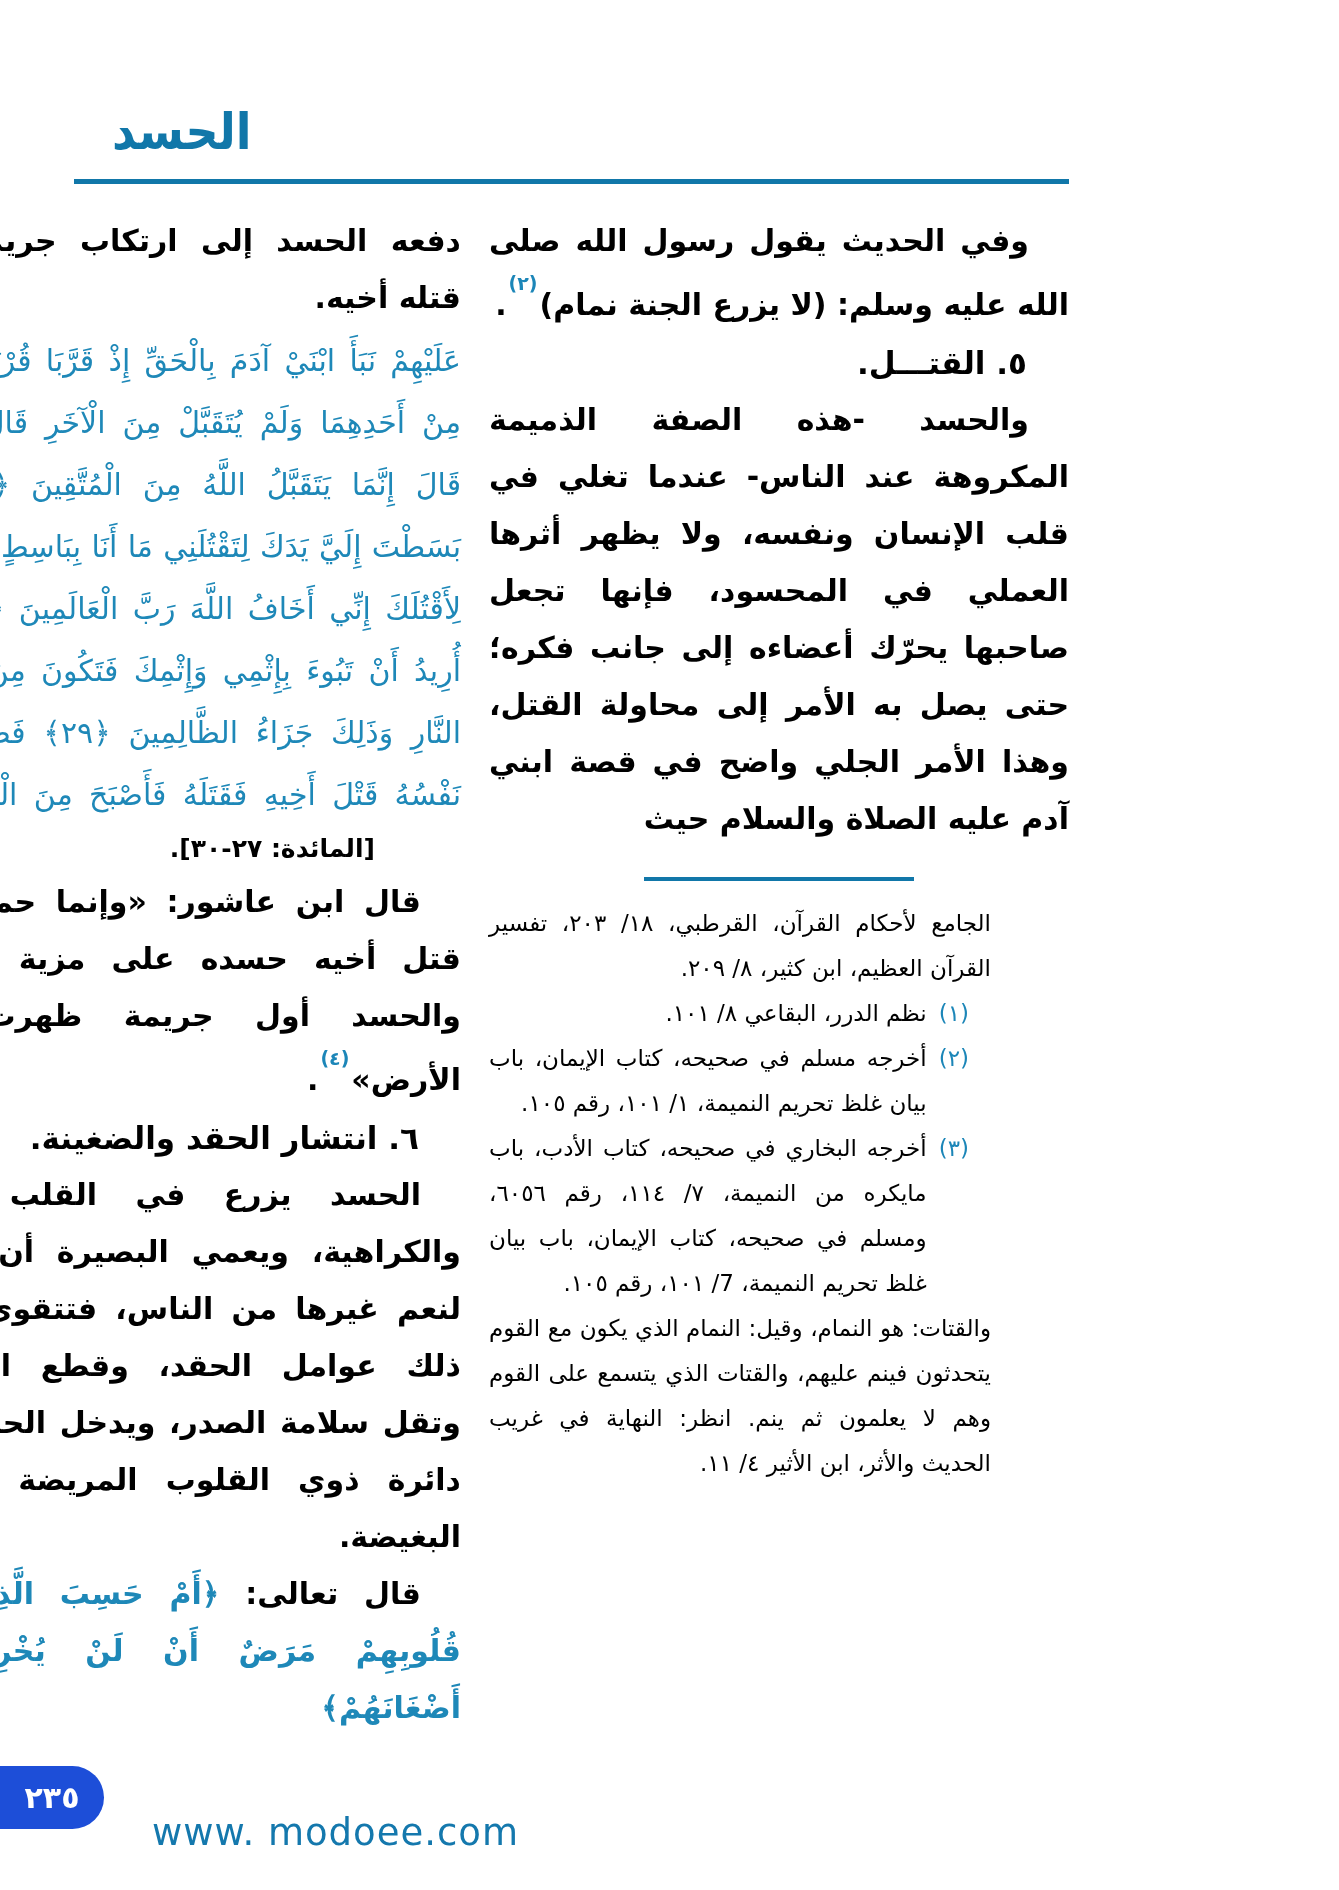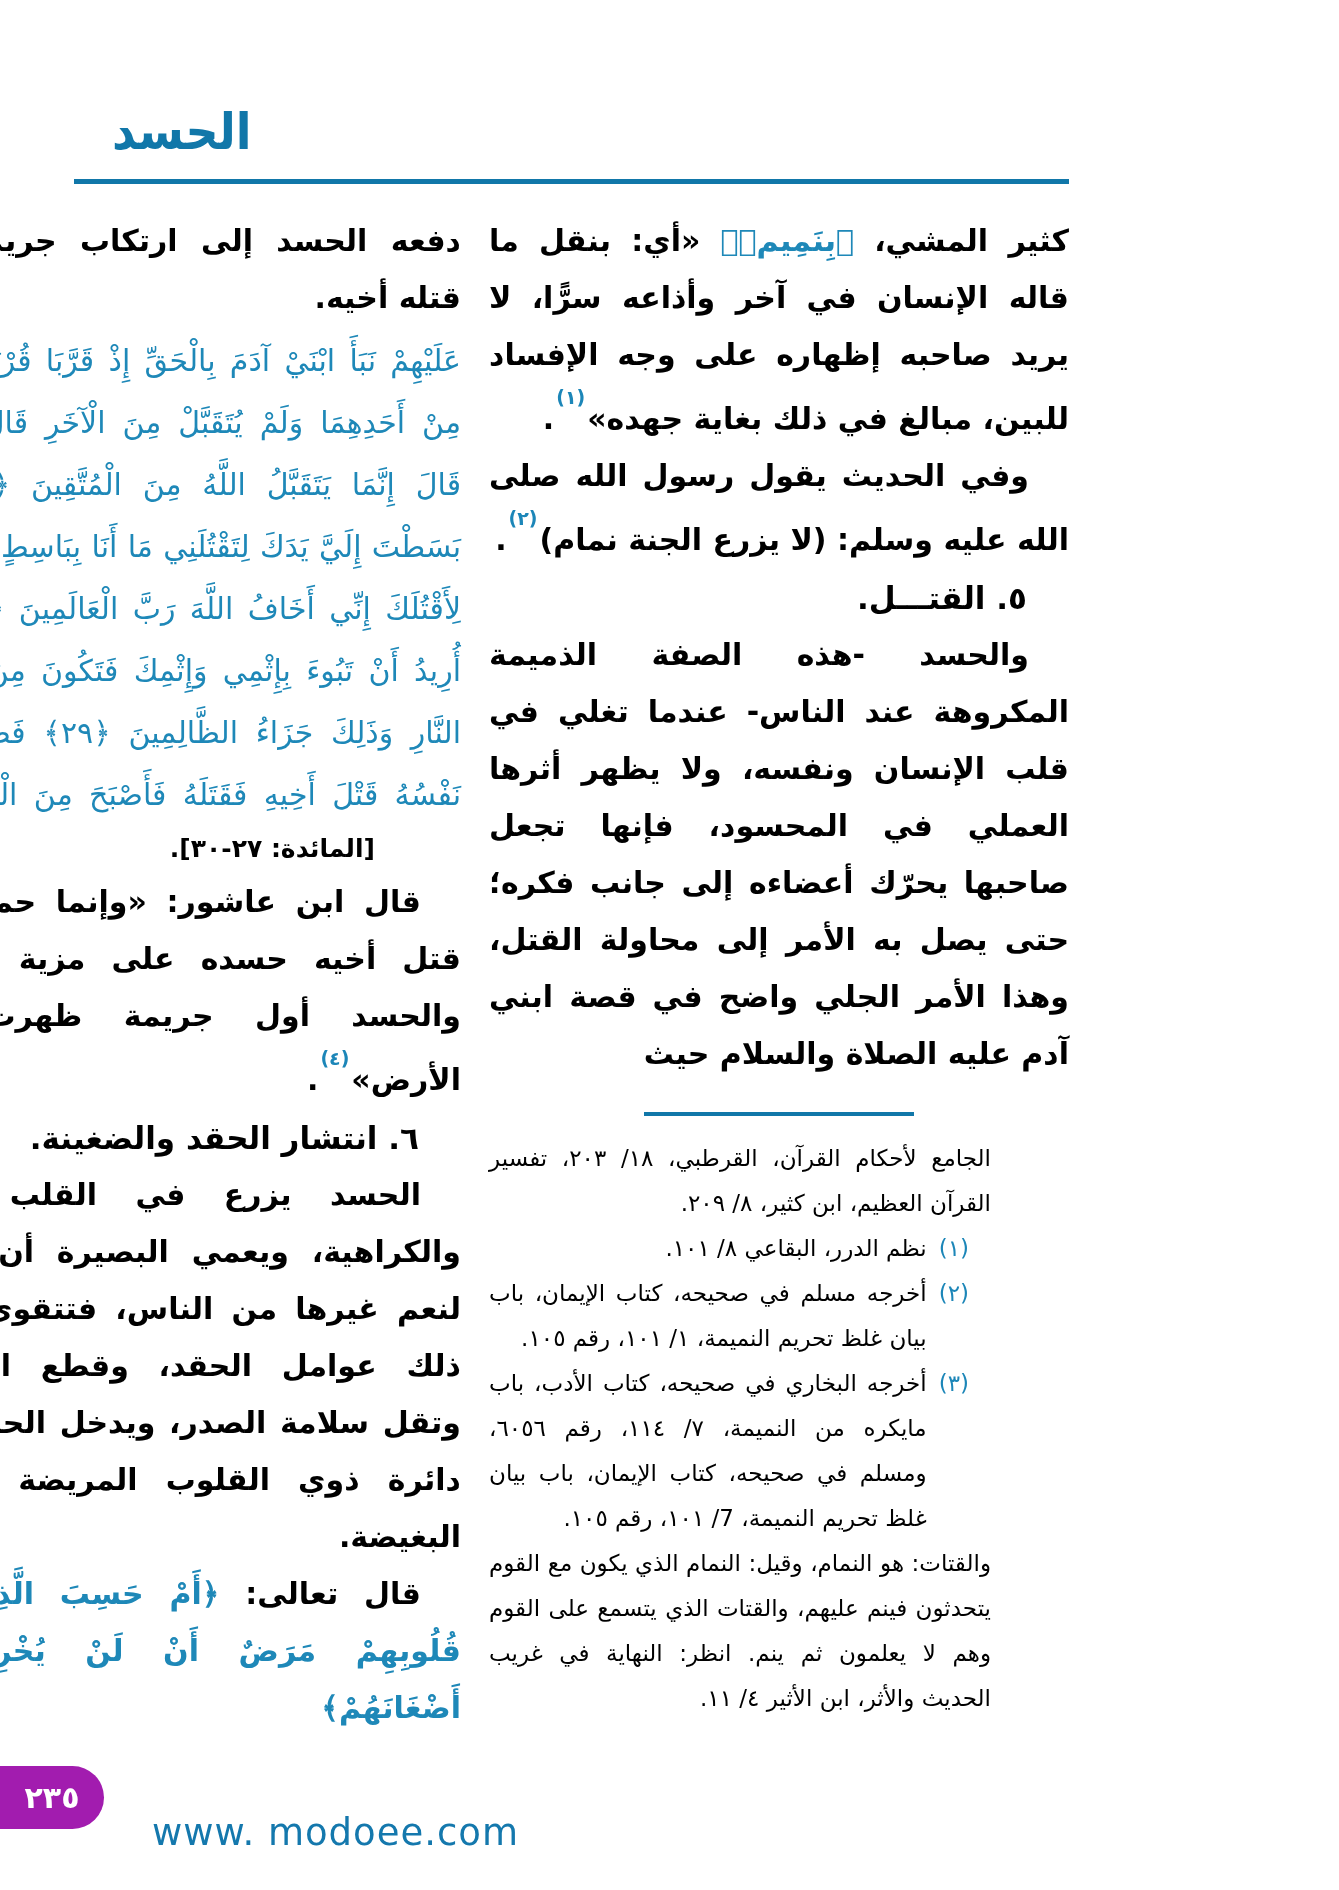--- a/index.html
+++ b/index.html
@@ -83,21 +83,21 @@
   }
   .fn-text{
     flex:1;margin:0;
     font-size:23px;line-height:45px;font-weight:normal;
     text-align:justify;
   }
   
   .page-badge{
     position:absolute;left:0;top:1766px;
     width:104px;height:63px;
-    background:#a21caf;
+    background:#1d4ed8;
     border-radius:0 32px 32px 0;
     display:flex;align-items:center;justify-content:center;
   }
   .page-badge span{color:#ffffff;font-size:30px;font-weight:bold;}
   .site{
     position:absolute;left:152px;top:1778px;
     direction:ltr;
     color:#1478ad;font-size:37px;letter-spacing:1px;margin-top:33px;
   }
 </style>
@@ -105,21 +105,20 @@
 <body>
 
 <div class="page">
 
   <div class="chapter-title">الحسد</div>
   <div class="header-rule"></div>
 
   <main class="columns">
 
     <section class="col">
-      <p class="bp"><span>كثير المشي، </span><span class="q">﴿بِنَمِيمٖ﴾</span><span> «أي: بنقل ما قاله الإنسان في آخر وأذاعه سرًّا، لا يريد صاحبه إظهاره على وجه الإفساد للبين، مبالغ في ذلك بغاية جهده»</span><sup class="fnm">(١)</sup><span>.</span></p>
 
       <p class="bp ind"><span>وفي الحديث يقول رسول الله صلى الله عليه وسلم: </span><span class="hadith">(لا يزرع الجنة نمام)</span><sup class="fnm">(٢)</sup><span>.</span></p>
 
 
       <h3 class="heading">٥. القتـــل.</h3>
 
       <p class="bp ind">والحسد -هذه الصفة الذميمة المكروهة عند الناس- عندما تغلي في قلب الإنسان ونفسه، ولا يظهر أثرها العملي في المحسود، فإنها تجعل صاحبها يحرّك أعضاءه إلى جانب فكره؛ حتى يصل به الأمر إلى محاولة القتل، وهذا الأمر الجلي واضح في قصة ابني آدم عليه الصلاة والسلام حيث</p>
 
       <div class="fn-rule"></div>
 

